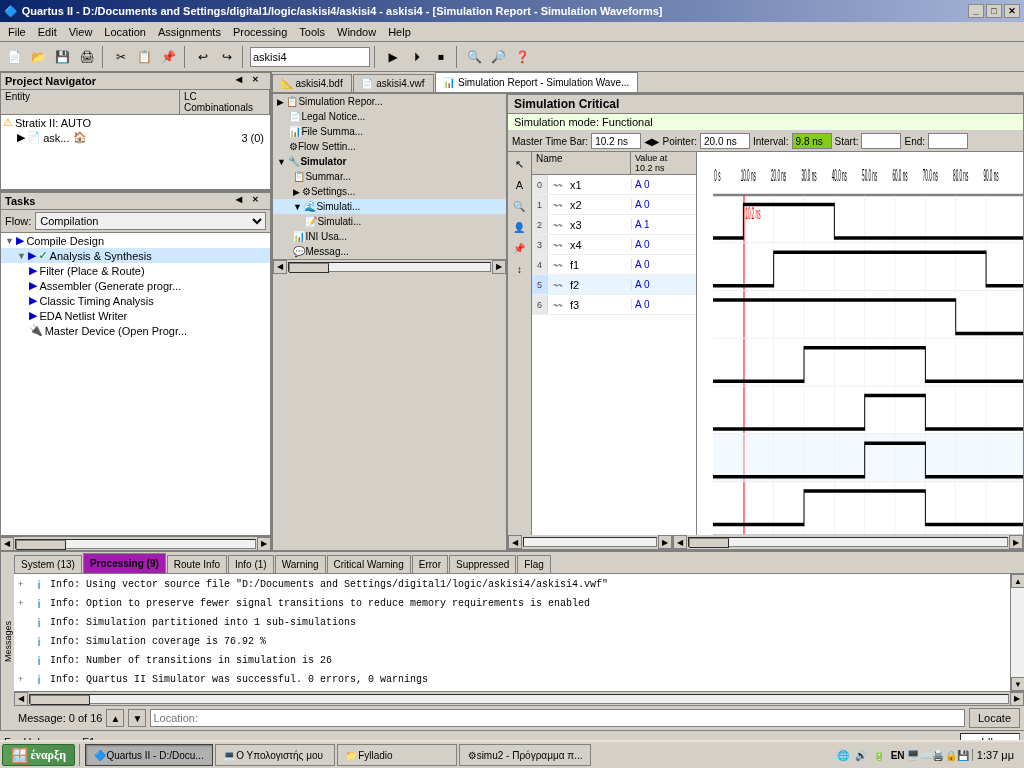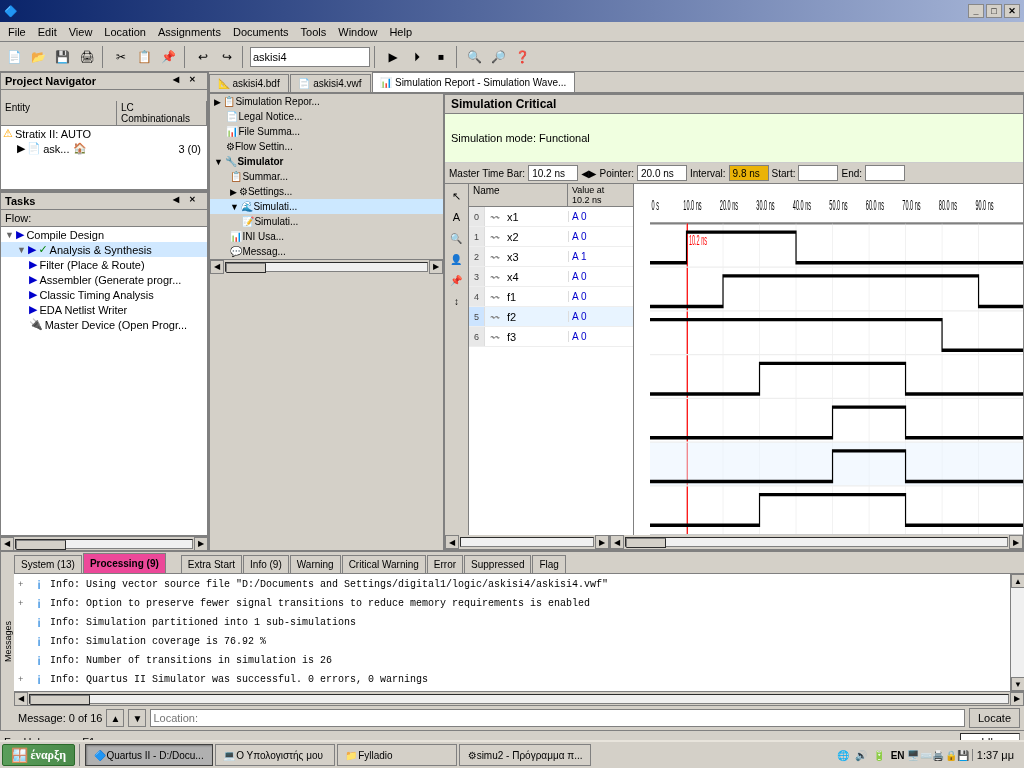--- a/index.html
+++ b/index.html
@@ -21,21 +21,21 @@
     .toolbar-separator { width: 4px; height: 22px; border-left: 1px solid #808080; margin: 0 2px; }
     .toolbar-input { height: 20px; width: 120px; border: 1px solid #808080; background: white; padding: 0 2px; font-size: 11px; }
 
     
     #main-layout { display: flex; height: calc(768px - 52px - 180px); }
 
     
     #left-panel { width: 235px; background: #d4d0c8; border-right: 1px solid #808080; display: flex; flex-direction: column; }
     #project-nav-header { background: #d4d0c8; border: 1px solid #808080; border-top: none; padding: 2px 4px; font-size: 11px; font-weight: bold; display: flex; align-items: center; justify-content: space-between; }
     .nav-table-header { display: flex; background: #d4d0c8; border-bottom: 1px solid #808080; }
-    .nav-col { padding: 1px 4px; font-size: 10px; border-right: 1px solid #808080; margin-top: 11px; }
+    .nav-col { padding: 1px 4px; font-size: 10px; border-right: 1px solid #808080; }
     .nav-row { display: flex; align-items: center; padding: 1px 2px; font-size: 11px; cursor: pointer; }
 
     
     #nav-tabs { display: flex; background: #d4d0c8; border-top: 1px solid #808080; }
     .nav-tab { padding: 2px 8px; font-size: 10px; cursor: pointer; border: 1px solid #808080; background: #d4d0c8; margin-right: 2px; }
 
     
     #tasks-panel { background: #d4d0c8; border-top: 1px solid #808080; }
     #tasks-header { background: #d4d0c8; border: 1px solid #808080; padding: 2px 4px; font-size: 11px; font-weight: bold; display: flex; align-items: center; justify-content: space-between; }
     #tasks-flow { display: flex; align-items: center; padding: 2px 4px; gap: 4px; font-size: 11px; border-bottom: 1px solid #808080; }
@@ -96,35 +96,36 @@
 
     .scrollbar-h { height: 14px; background: #d4d0c8; display: flex; align-items: center; border-top: 1px solid #808080; }
     .scroll-btn { width: 14px; height: 14px; background: #d4d0c8; border: 1px solid #808080; display: flex; align-items: center; justify-content: center; cursor: pointer; font-size: 8px; flex-shrink: 0; }
   </style>
 </head>
 <body>
 
 <div id="title-bar">
   <div class="title-text">
     <span>🔷</span>
+    <span>Quartus II - D:/Documents and Settings/digital1/logic/askisi4/askisi4 - askisi4 - [Simulation Report - Simulation Waveforms]</span>
   </div>
   <div class="win-controls">
     <div class="win-btn">_</div>
     <div class="win-btn">□</div>
     <div class="win-btn">✕</div>
   </div>
 </div>
 
 <div id="menu-bar">
   <span class="menu-item">File</span>
   <span class="menu-item">Edit</span>
   <span class="menu-item">View</span>
   <span class="menu-item">Location</span>
   <span class="menu-item">Assignments</span>
-  <span class="menu-item">Documents</span>
+  <span class="menu-item">Processing</span>
   <span class="menu-item">Tools</span>
   <span class="menu-item">Window</span>
   <span class="menu-item">Help</span>
 </div>
 
 <div id="toolbar">
   <div class="toolbar-btn">📄</div>
   <div class="toolbar-btn">📂</div>
   <div class="toolbar-btn">💾</div>
   <div class="toolbar-btn">🖨</div>
@@ -142,21 +143,21 @@
   <div class="toolbar-btn">⏵</div>
   <div class="toolbar-btn">⏹</div>
   <div class="toolbar-separator"></div>
   <div class="toolbar-btn">🔍</div>
   <div class="toolbar-btn">🔎</div>
   <div class="toolbar-btn">❓</div>
 </div>
 
 <div id="main-layout" style="height: 478px; display:flex;">
 
-  <div id="left-panel" style="width:209px; display:flex; flex-direction:column; border-right:1px solid #808080;">
+  <div id="left-panel" style="width:272px; display:flex; flex-direction:column; border-right:1px solid #808080;">
 
     <div style="flex:0 0 auto;">
       <div id="project-nav-header" style="background:#d4d0c8; border:1px solid #808080; padding:2px 4px; font-size:11px; font-weight:bold; display:flex; align-items:center; justify-content:space-between;">
         <span>Project Navigator</span>
         <div style="display:flex; gap:2px;">
           <div class="win-btn" style="width:14px;height:12px;font-size:8px;">◀</div>
           <div class="win-btn" style="width:14px;height:12px;font-size:8px;">✕</div>
         </div>
       </div>
       <div style="background:white; border:1px solid #808080; border-top:none; height:100px; overflow-y:auto;">
@@ -182,20 +183,23 @@
     <div id="tasks-panel" style="flex:1; background:#d4d0c8; border-top:2px solid #808080; display:flex; flex-direction:column;">
       <div id="tasks-header" style="background:#d4d0c8; border:1px solid #808080; padding:2px 4px; font-size:11px; font-weight:bold; display:flex; align-items:center; justify-content:space-between;">
         <span>Tasks</span>
         <div style="display:flex; gap:2px;">
           <div class="win-btn" style="width:14px;height:12px;font-size:8px;">◀</div>
           <div class="win-btn" style="width:14px;height:12px;font-size:8px;">✕</div>
         </div>
       </div>
       <div id="tasks-flow" style="display:flex; align-items:center; padding:2px 4px; gap:4px; font-size:11px; background:#d4d0c8; border-bottom:1px solid #808080; border-left:1px solid #808080; border-right:1px solid #808080;">
         <span>Flow:</span>
+        <select style="height:18px; font-size:11px; border:1px solid #808080; flex:1;">
+          <option>Compilation</option>
+        </select>
       </div>
       <div id="tasks-content" style="background:white; border:1px solid #808080; border-top:none; flex:1; overflow-y:auto;">
         <div class="task-row" style="display:flex; align-items:center; padding:1px 4px; font-size:11px; gap:2px;">
           <span style="font-size:9px; color:#666;">▼</span>
           <span style="color:#0000cc;">▶</span>
           <span>Compile Design</span>
         </div>
         <div class="task-row" style="display:flex; align-items:center; padding:1px 4px; padding-left:16px; font-size:11px; gap:2px; background:#d0e8ff;">
           <span style="font-size:9px; color:#666;">▼</span>
           <span style="color:#0000cc;">▶</span>
@@ -309,32 +313,32 @@
             <div style="width:40px; height:10px; background:#d4d0c8; border:1px outset #808080;"></div>
           </div>
           <div style="width:14px;height:14px;background:#d4d0c8;border:1px solid #808080;display:flex;align-items:center;justify-content:center;cursor:pointer;font-size:8px;">▶</div>
         </div>
       </div>
 
       <div id="sim-panel" style="flex:1; background:white; border:1px solid #808080; display:flex; flex-direction:column; overflow:hidden;">
         <div id="sim-header" style="background:#d4d0c8; padding:2px 6px; font-size:12px; font-weight:bold; border-bottom:1px solid #808080;">
           <span>Simulation Critical</span>
         </div>
-        <div id="sim-mode" style="padding:18px 6px; font-size:11px; background:#f0ffe0; border-bottom:1px solid #ccc;">
+        <div id="sim-mode" style="padding:2px 6px; font-size:11px; background:#f0ffe0; border-bottom:1px solid #ccc;">
           <span>Simulation mode: Functional</span>
         </div>
 
         <div id="time-bar" style="display:flex; align-items:center; padding:2px 4px; background:#d4d0c8; border-bottom:1px solid #808080; font-size:10px; gap:3px; flex-wrap:nowrap;">
           <span>Master Time Bar:</span>
           <span style="border:1px solid #808080; background:white; padding:0 3px; min-width:50px; height:16px; display:inline-flex; align-items:center;">10.2 ns</span>
           <span style="cursor:pointer;">◀▶</span>
           <span>Pointer:</span>
           <span style="border:1px solid #808080; background:white; padding:0 3px; min-width:50px; height:16px; display:inline-flex; align-items:center;">20.0 ns</span>
           <span>Interval:</span>
-          <span style="border:1px solid #808080; background:#eab308; padding:0 3px; min-width:40px; height:16px; display:inline-flex; align-items:center;">9.8 ns</span>
+          <span style="border:1px solid #808080; background:#84cc16; padding:0 3px; min-width:40px; height:16px; display:inline-flex; align-items:center;">9.8 ns</span>
           <span>Start:</span>
           <span style="border:1px solid #808080; background:white; padding:0 3px; min-width:40px; height:16px; display:inline-flex; align-items:center;"></span>
           <span>End:</span>
           <span style="border:1px solid #808080; background:white; padding:0 3px; min-width:40px; height:16px; display:inline-flex; align-items:center;"></span>
         </div>
 
         <div id="waveform-area" style="flex:1; display:flex; overflow:hidden;">
 
           <div id="waveform-toolbar" style="width:24px; background:#d4d0c8; border-right:1px solid #808080; display:flex; flex-direction:column; align-items:center; padding:2px 0; gap:1px;">
             <div class="wf-tool-btn" style="cursor:pointer; font-size:11px;">↖</div>
@@ -468,23 +472,23 @@
     </div>
   </div>
 </div>
 
 <div id="bottom-panel" style="height:180px; border-top:2px solid #808080; background:white; display:flex; flex-direction:column; position:relative;">
 
   <div style="position:absolute; left:0; top:0; writing-mode:vertical-rl; text-orientation:mixed; transform:rotate(180deg); font-size:9px; background:#d4d0c8; border-right:1px solid #808080; width:14px; height:100%; display:flex; align-items:center; justify-content:center; z-index:10;">Messages</div>
   <div style="margin-left:14px; display:flex; flex-direction:column; flex:1; overflow:hidden;">
     <div id="msg-tabs" style="display:flex; background:#d4d0c8; border-bottom:1px solid #808080; height:22px; align-items:flex-end; flex-wrap:nowrap; overflow:hidden;">
       <div class="msg-tab" style="padding:1px 6px; font-size:10px; border:1px solid #808080; border-bottom:none; background:#d4d0c8; cursor:pointer; height:18px; display:flex; align-items:center; margin-right:1px;">System (13)</div>
-      <div class="msg-tab active" style="padding:1px 6px; font-size:10px; border:1px solid #808080; border-bottom:none; background:#ec4899; cursor:pointer; height:20px; display:flex; align-items:center; margin-right:15px; font-weight:bold;">Processing (9)</div>
-      <div class="msg-tab" style="padding:1px 6px; font-size:10px; border:1px solid #808080; border-bottom:none; background:#d4d0c8; cursor:pointer; height:18px; display:flex; align-items:center; margin-right:1px;">Extra Start</div>
-      <div class="msg-tab" style="padding:1px 6px; font-size:10px; border:1px solid #808080; border-bottom:none; background:#d4d0c8; cursor:pointer; height:18px; display:flex; align-items:center; margin-right:1px;">Info (9)</div>
+      <div class="msg-tab active" style="padding:1px 6px; font-size:10px; border:1px solid #808080; border-bottom:none; background:#a21caf; cursor:pointer; height:20px; display:flex; align-items:center; margin-right:1px; font-weight:bold;">Processing (9)</div>
+      <div class="msg-tab" style="padding:1px 6px; font-size:10px; border:1px solid #808080; border-bottom:none; background:#d4d0c8; cursor:pointer; height:18px; display:flex; align-items:center; margin-right:1px;">Route Info</div>
+      <div class="msg-tab" style="padding:1px 6px; font-size:10px; border:1px solid #808080; border-bottom:none; background:#d4d0c8; cursor:pointer; height:18px; display:flex; align-items:center; margin-right:1px;">Info (1)</div>
       <div class="msg-tab" style="padding:1px 6px; font-size:10px; border:1px solid #808080; border-bottom:none; background:#d4d0c8; cursor:pointer; height:18px; display:flex; align-items:center; margin-right:1px;">Warning</div>
       <div class="msg-tab" style="padding:1px 6px; font-size:10px; border:1px solid #808080; border-bottom:none; background:#d4d0c8; cursor:pointer; height:18px; display:flex; align-items:center; margin-right:1px;">Critical Warning</div>
       <div class="msg-tab" style="padding:1px 6px; font-size:10px; border:1px solid #808080; border-bottom:none; background:#d4d0c8; cursor:pointer; height:18px; display:flex; align-items:center; margin-right:1px;">Error</div>
       <div class="msg-tab" style="padding:1px 6px; font-size:10px; border:1px solid #808080; border-bottom:none; background:#d4d0c8; cursor:pointer; height:18px; display:flex; align-items:center; margin-right:1px;">Suppressed</div>
       <div class="msg-tab" style="padding:1px 6px; font-size:10px; border:1px solid #808080; border-bottom:none; background:#d4d0c8; cursor:pointer; height:18px; display:flex; align-items:center; margin-right:1px;">Flag</div>
     </div>
     <div style="display:flex; flex:1; overflow:hidden;">
       <div id="msg-content" style="flex:1; overflow-y:auto; font-size:10px; font-family:'Courier New',monospace; padding:1px 2px; background:white;">
         <div class="msg-row" style="display:flex; align-items:center; padding:1px 2px; gap:4px; cursor:pointer;">
           <span style="color:#666; font-size:9px; cursor:pointer; width:10px;">+</span>

